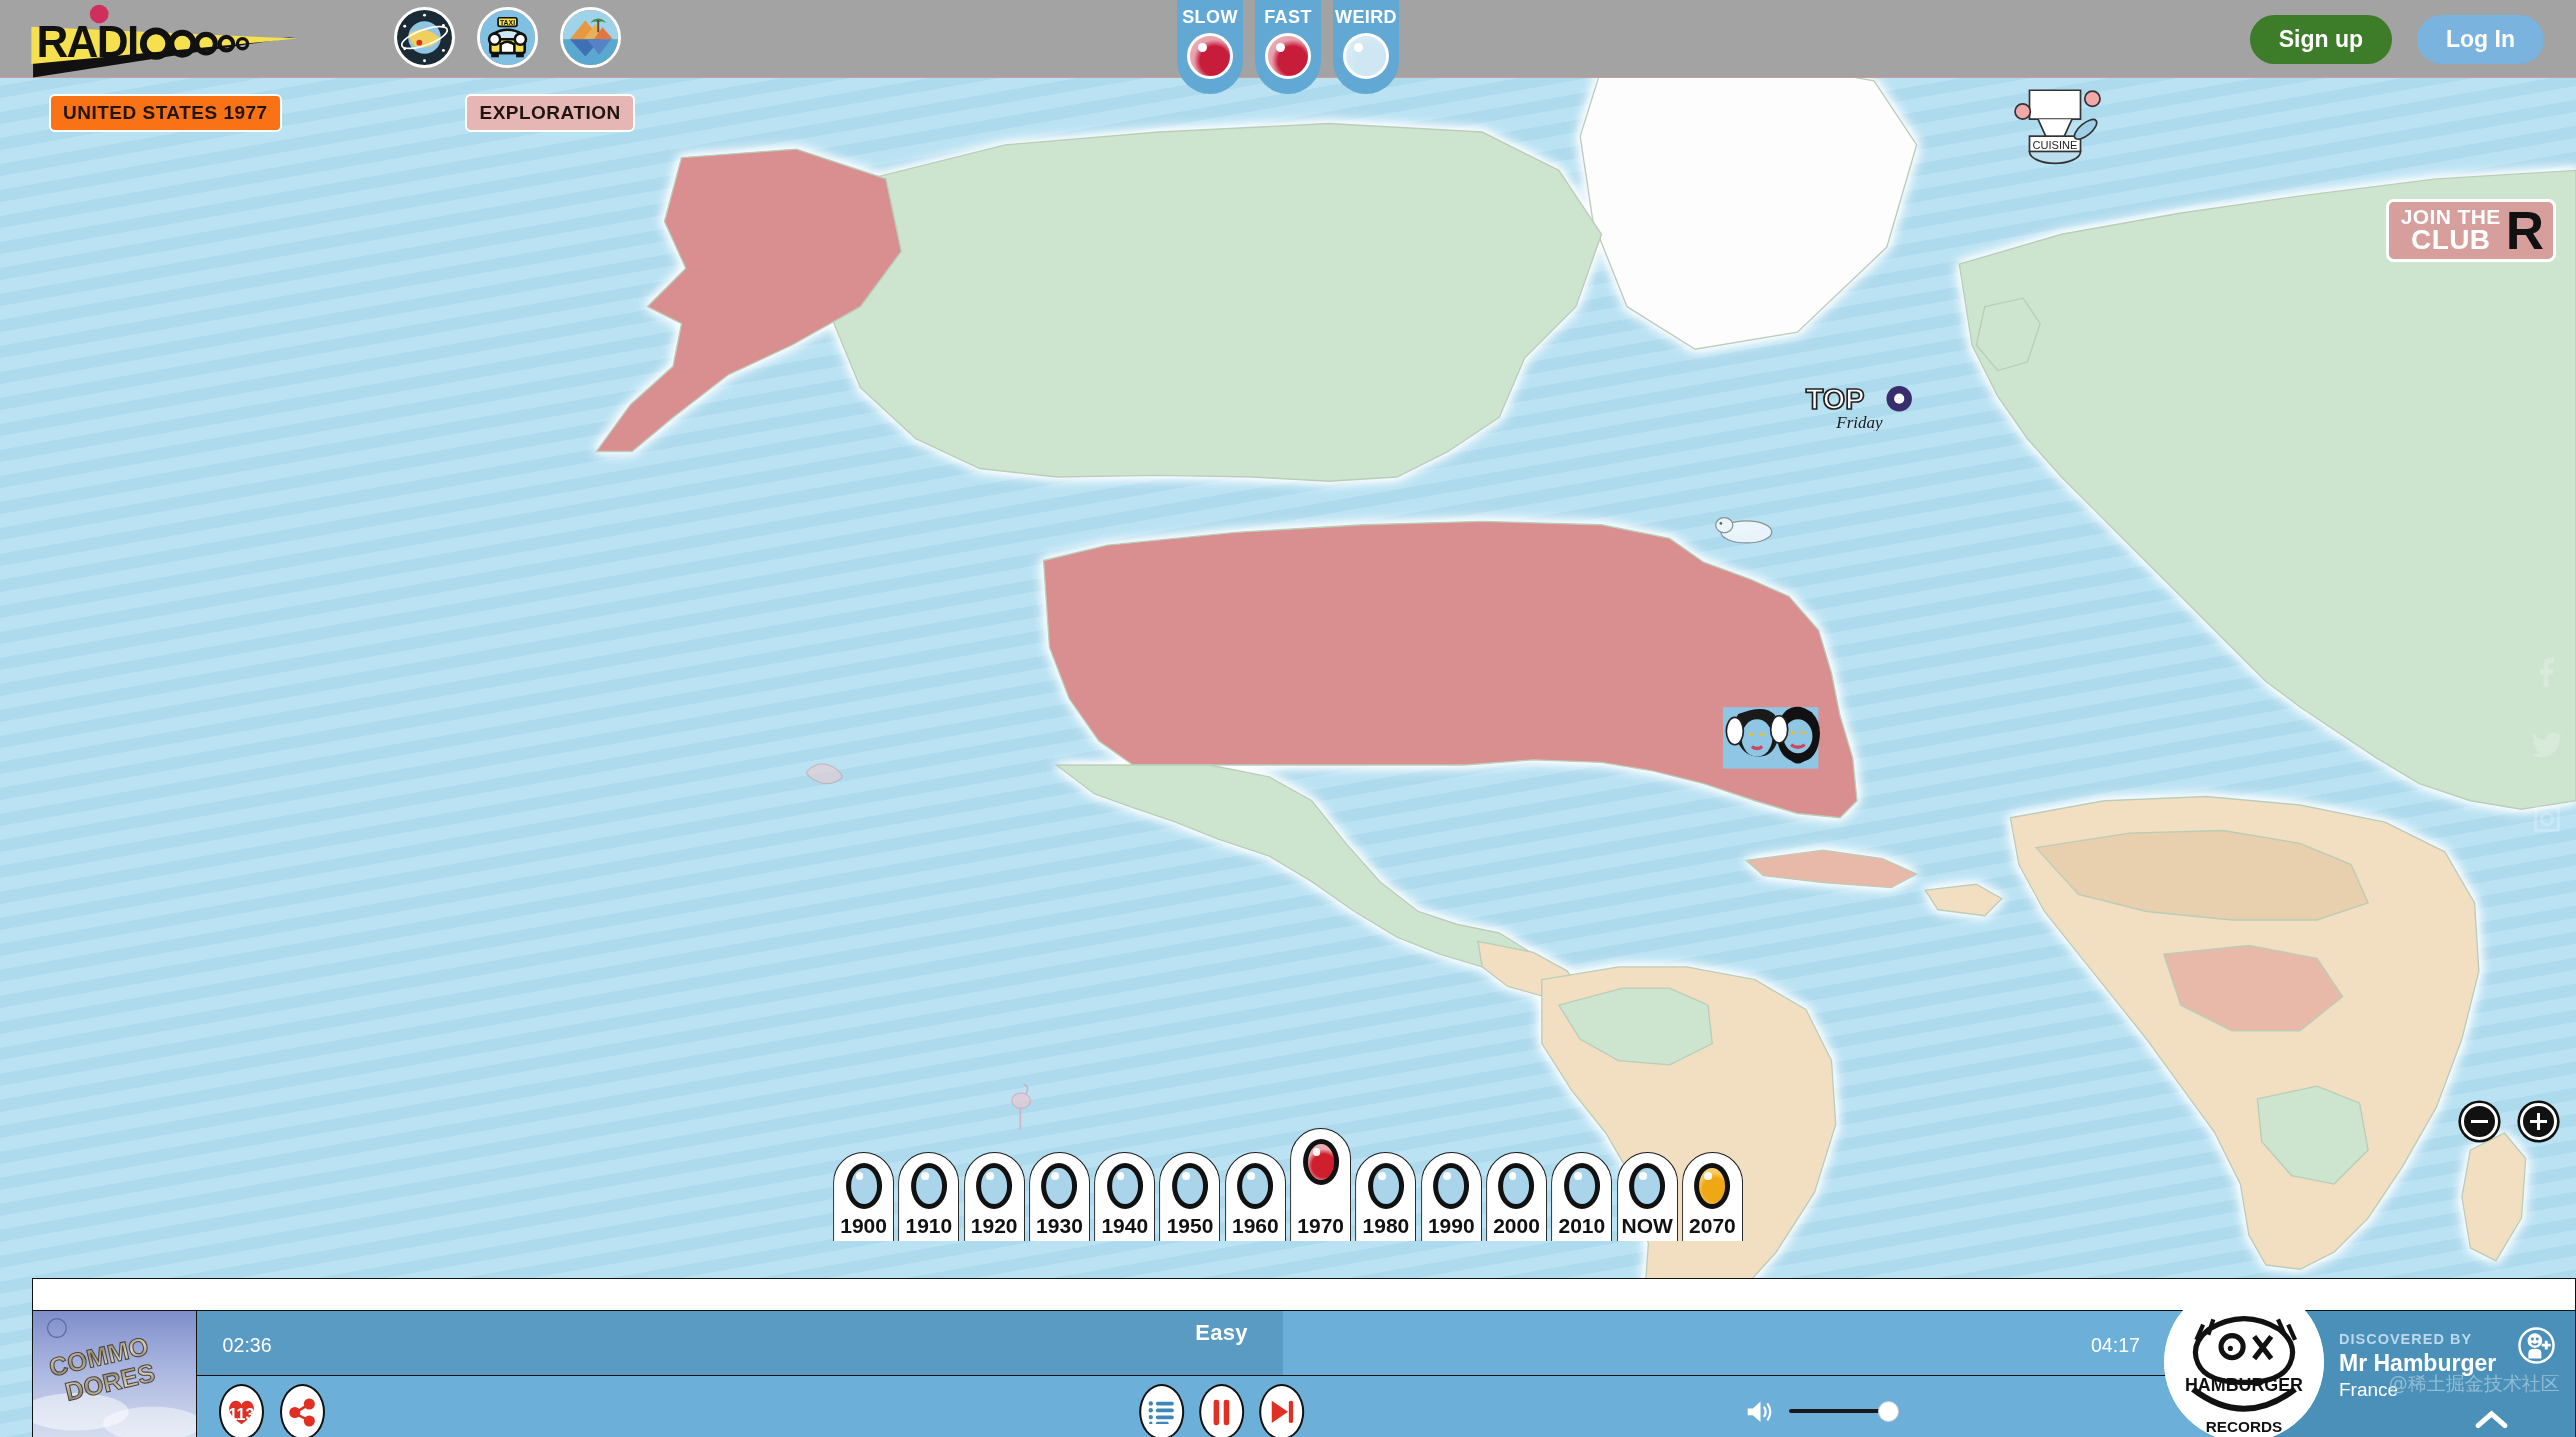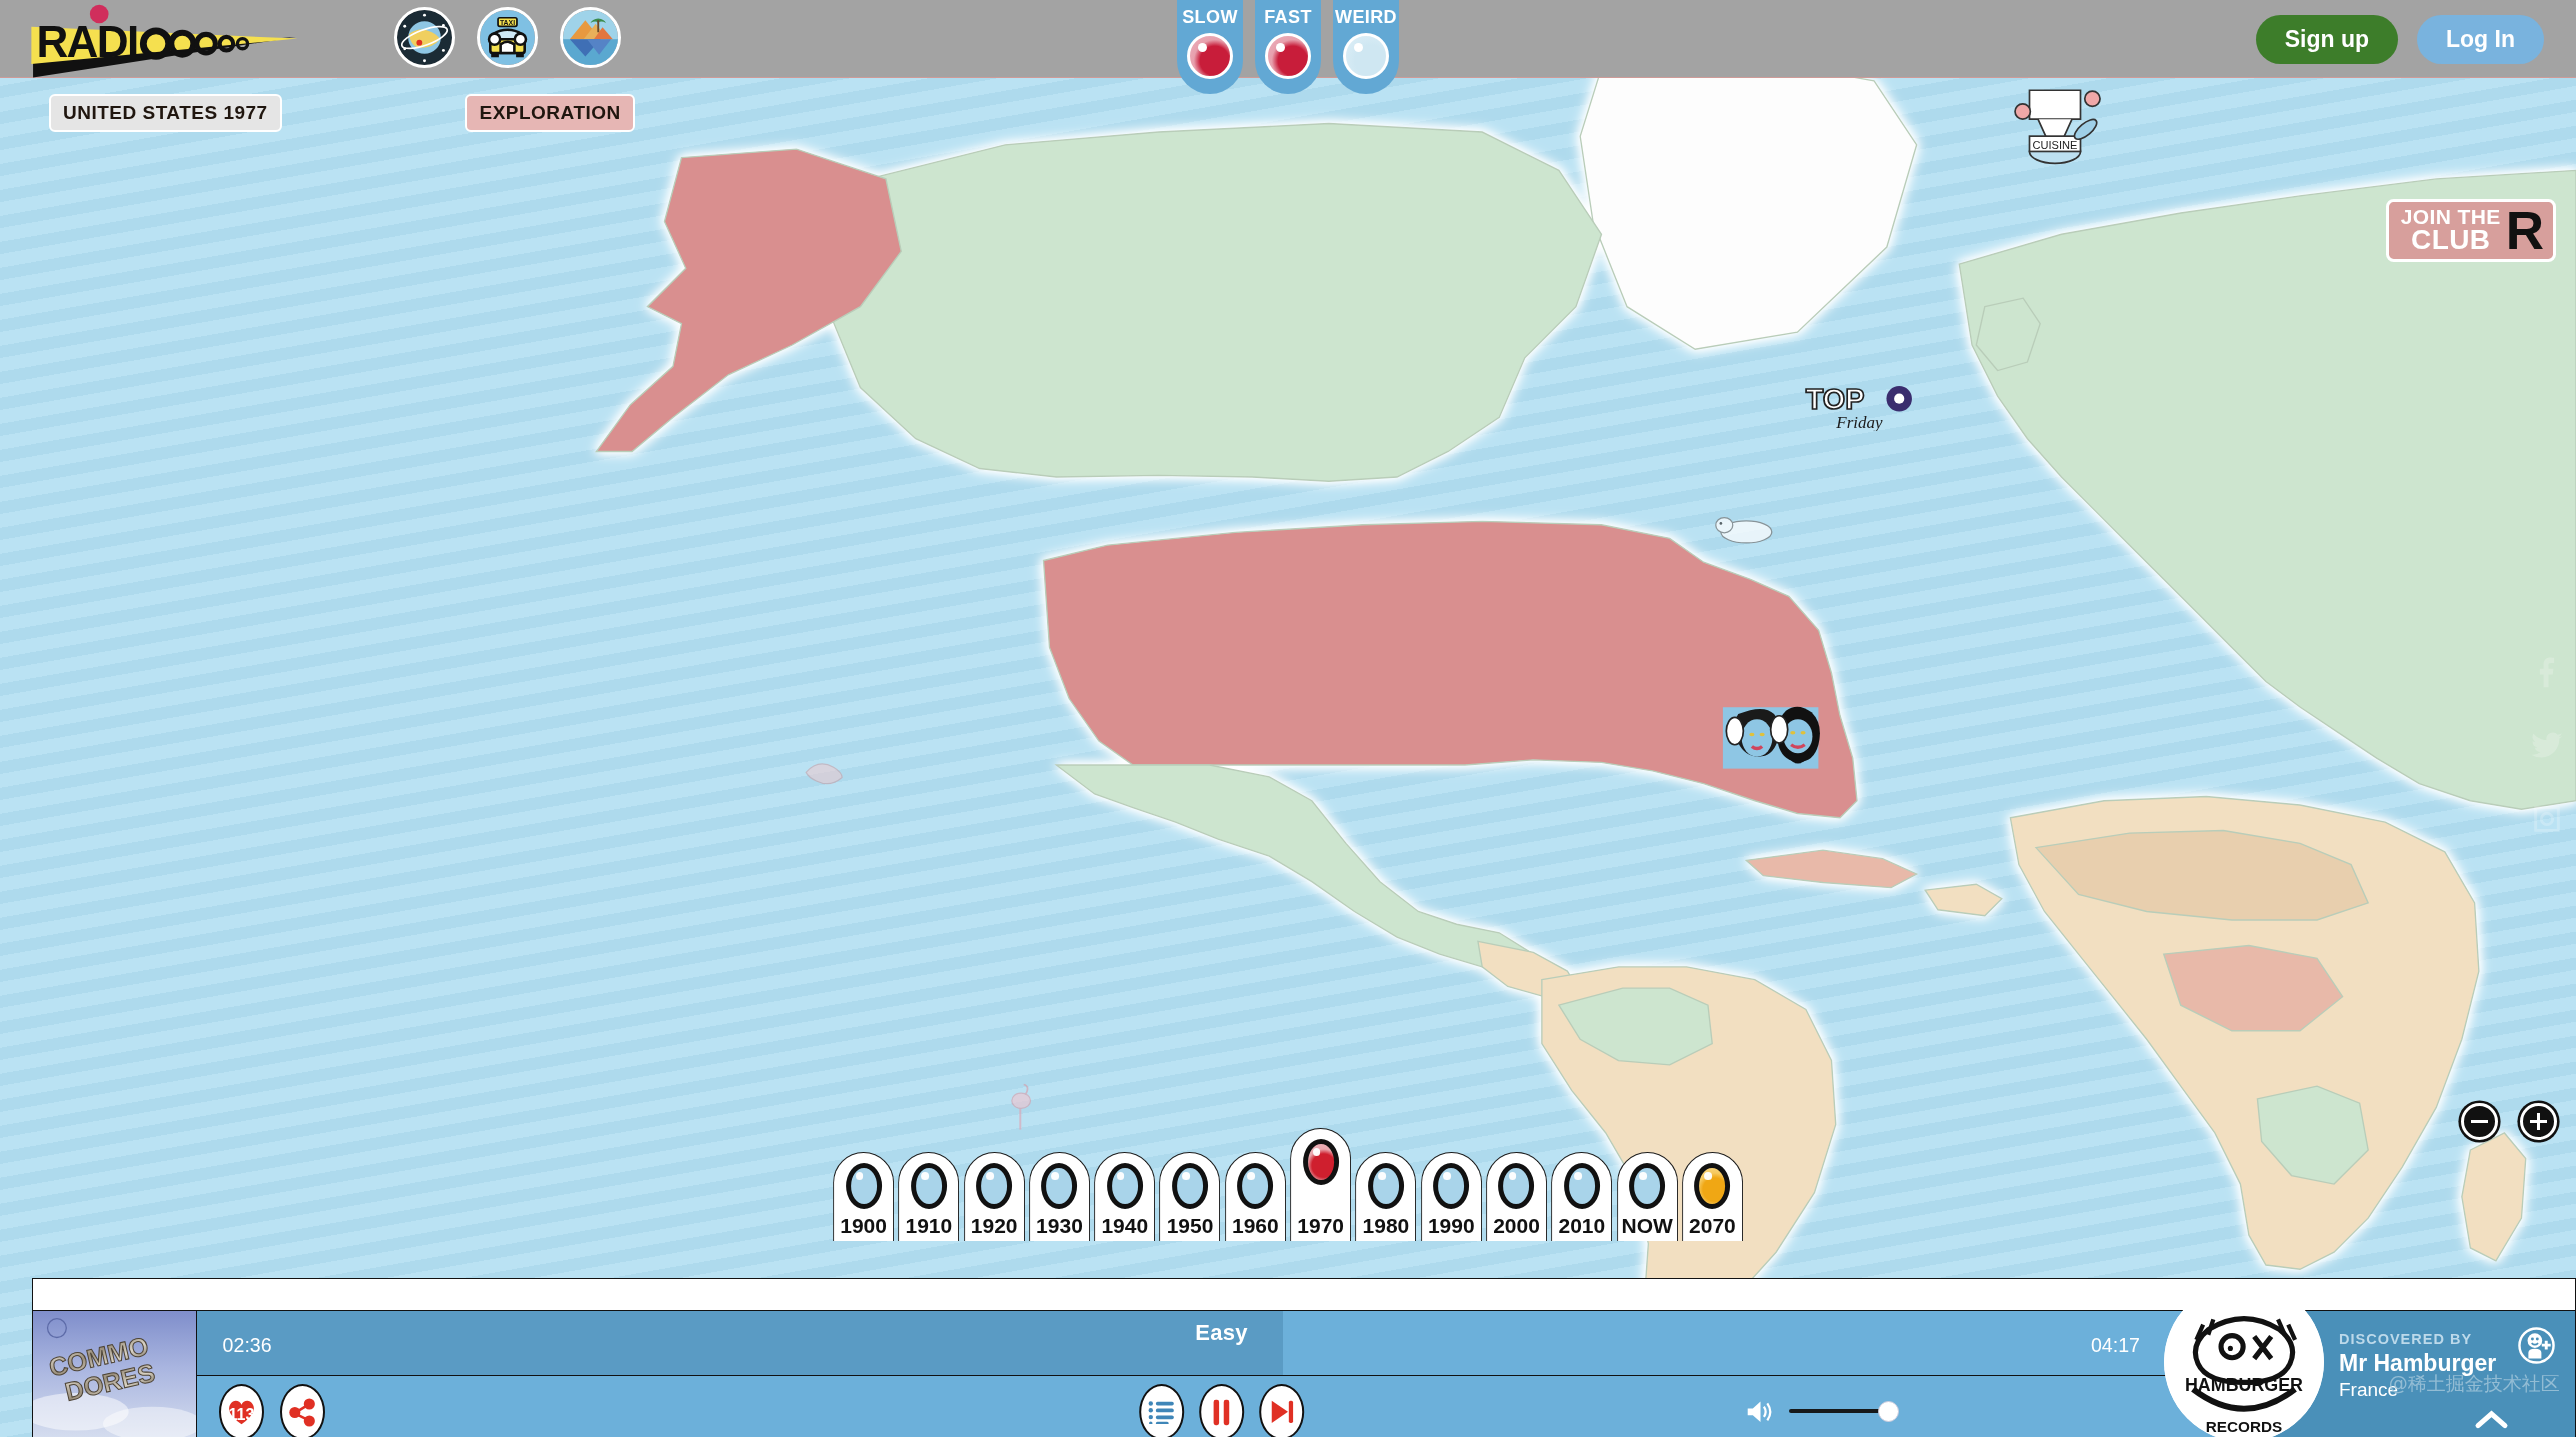--- a/index.html
+++ b/index.html
@@ -64,39 +64,39 @@
     width:46px; height:46px; border-radius:50%;
     border:3.4px solid #fff; margin-top:5.1px; position:relative;
   }
   .mode-bulb.red{ background:radial-gradient(circle at 62% 62%, #c81d3a 0%, #c81d3a 42%, #e7a0ad 60%, #edb3be 100%); }
   .mode-bulb.blue{ background:radial-gradient(circle at 62% 62%, #cfe7f2 0%, #cfe7f2 45%, #dff0f8 100%); }
   .mode-bulb .dot{
     position:absolute; left:7.7px; top:6.8px; width:9.4px; height:9.4px;
     background:#fff; border-radius:50%;
   }
 
-  #auth-buttons{ position:absolute; right:32px; top:14.5px; display:flex; gap:19px; }
+  #auth-buttons{ position:absolute; right:32px; top:14.5px; display:flex; gap:25px; }
   .auth-btn{
     height:49px; border-radius:25px; border:none; cursor:pointer;
     color:#fff; font-size:23px; font-weight:700; padding:0 29px;
     font-family:"Liberation Sans", sans-serif;
   }
   #signup-btn{ background:#3d7d2a; }
   #login-btn{ background:#79b3de; }
 
   
   #badges{ position:absolute; left:49px; top:94px; z-index:35; }
   .badge{
     display:inline-block; border-radius:6px; padding:6px 12px;
     font-size:19px; font-weight:700; letter-spacing:0.5px;
     color:#20160f; border:2.6px solid #fff;
     font-family:"Liberation Sans", sans-serif;
     white-space:nowrap;
   }
-  #country-badge{ background:#e5e5e5; }
+  #country-badge{ background:#f97316; }
   #genre-badge{ background:#e6b6b4; margin-left:180px; }
 
   
   #join-club{
     position:absolute; right:20.4px; top:199px; z-index:35;
     background:#d79f9c; border:3.4px solid #fff; border-radius:7.7px;
     padding:5.1px 8.5px 5.1px 12px; display:flex; align-items:center; gap:5.1px;
     cursor:pointer;
   }
   #join-club .jc-text{

